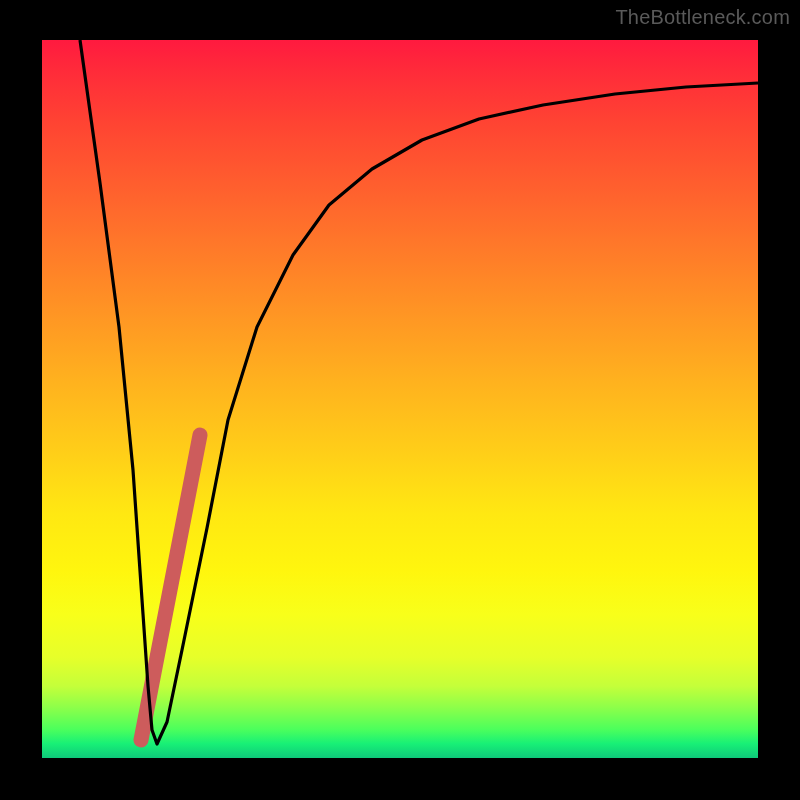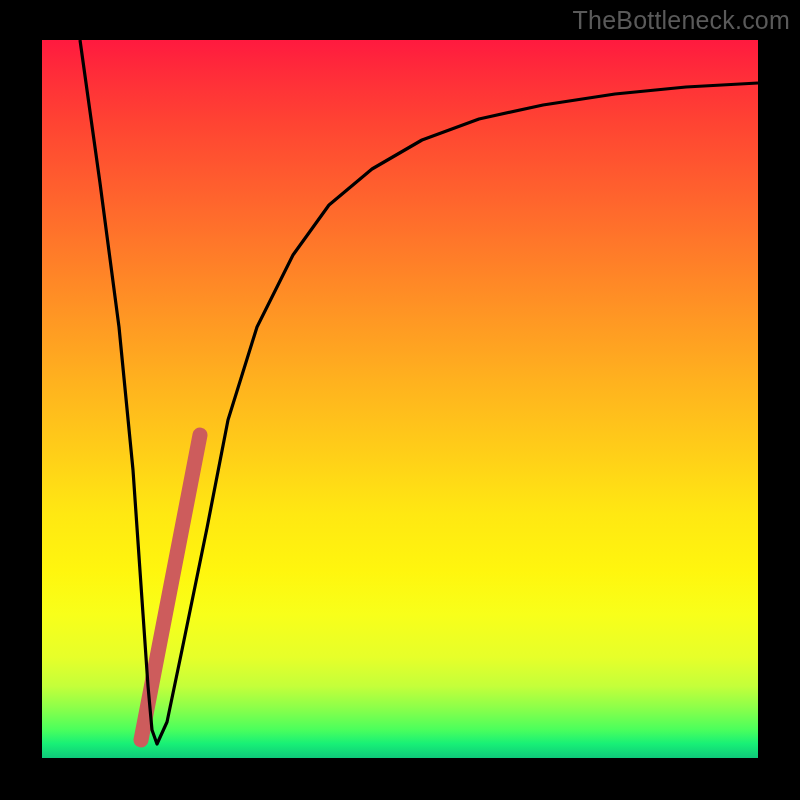--- a/index.html
+++ b/index.html
@@ -41,21 +41,21 @@
       #4cff5c 96%,
       #18f076 98%,
       #0ec97a 100%
     );
   }
   .watermark {
     position: absolute;
     top: 6px;
     right: 10px;
     color: #5a5a5a;
-    font-size: 25px;
+    font-size: 20px;
     font-weight: 500;
     letter-spacing: 0.2px;
     user-select: none;
   }
   svg.curve {
     position: absolute;
     left: 42px;
     top: 40px;
     width: 716px;
     height: 718px;

